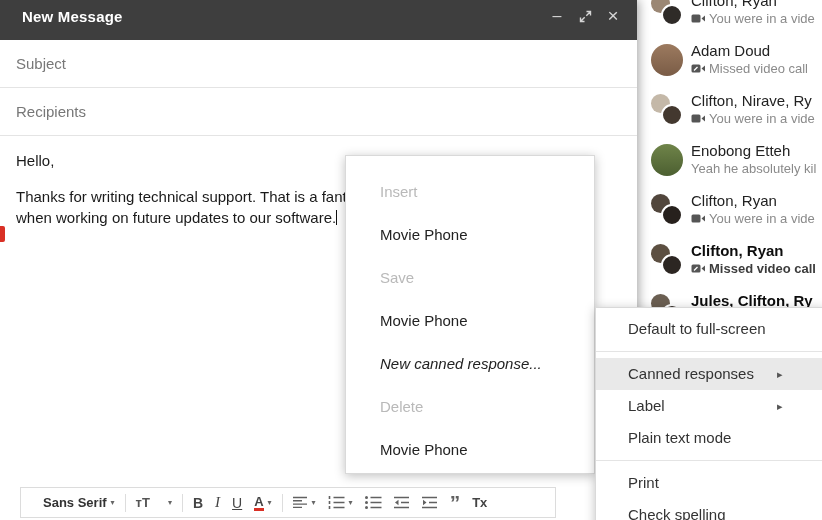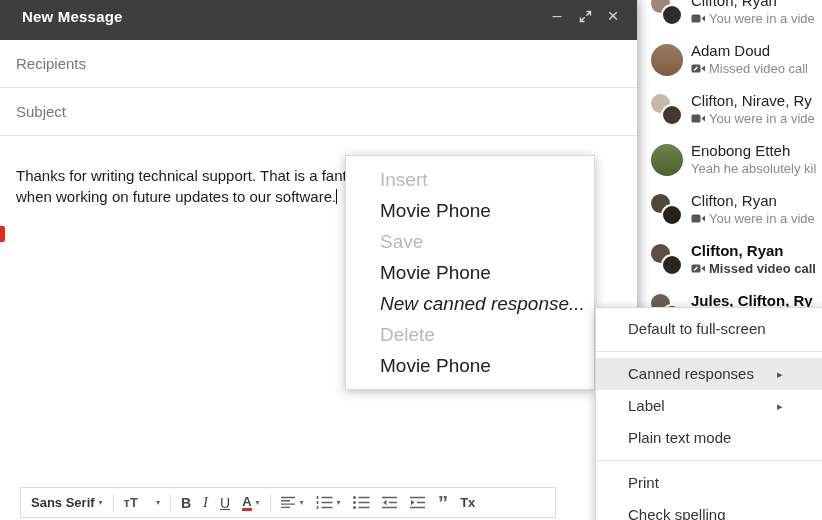--- a/index.html
+++ b/index.html
@@ -44,40 +44,40 @@
   .field { height:48px; line-height:47px; padding-left:16px; font-size:15px; color:#777;
            border-bottom:1px solid #e4e4e4; cursor:text; }
   .body { padding:14px 16px 0; font-size:15px; color:#1a1a1a; line-height:21px; cursor:text; }
   .body .para { margin-top:15px; white-space:nowrap; }
   .cursor { display:inline-block; width:1px; height:15px; background:#111; vertical-align:-2px; }
   .red-frag { position:absolute; left:0; top:226px; width:5px; height:16px; background:#d93025;
               border-radius:0 2px 2px 0; }
 
   
   .fmt { position:absolute; left:20px; top:487px; width:536px; height:31px; border:1px solid #dcdcdc;
-         background:#fff; display:flex; align-items:center; padding:0 4px; color:#555; }
+         background:#fff; display:flex; align-items:center; padding:0 16px; color:#555; }
   .fbtn { display:flex; align-items:center; padding:0 6px; height:100%; cursor:pointer;
           font-size:13px; color:#444; }
   .fbtn .glyph { pointer-events:none; }
   .caret { font-size:8px; margin-left:4px; color:#666; }
   .fdiv { width:1px; height:18px; background:#ddd; margin:0 4px; flex:none; }
   .f-name { font-weight:bold; color:#333; }
   .f-size { font-weight:bold; color:#555;gap:14px; }
   .f-bold { font-weight:bold; font-size:14px; }
   .f-italic { font-style:italic; font-family:"Liberation Serif","DejaVu Serif",serif; font-size:15px; }
   .f-under { text-decoration:underline; font-size:14px; }
   .f-color .letter { border-bottom:3px solid #d93025; line-height:13px; font-size:13px; font-weight:bold; }
   .f-quote { font-size:21px; line-height:10px; color:#616161; font-weight:bold; }
   .f-tx { font-weight:bold; font-size:13px; }
 
   
   .menu { position:absolute; background:#fff; border:1px solid #d9d9d9;
           box-shadow:0 2px 10px rgba(0,0,0,.25); z-index:10; }
   .menu1 { left:345px; top:155px; width:250px; padding:8px 0; }
-  .m1-item { height:31px; line-height:31px; padding-left:34px; font-size:19px; color:#222; cursor:pointer; }
+  .m1-item { height:31px; line-height:31px; padding-left:34px; font-size:15px; color:#222; cursor:pointer;margin-top:12px; }
   .m1-section { color:#b9b9b9; cursor:default; }
   .m1-italic { font-style:italic; }
 
   .menu2 { left:595px; top:307px; width:230px; padding:5px 0; }
   .m2-item { height:32px; line-height:32px; padding-left:32px; font-size:15px; color:#333;
              cursor:pointer; position:relative; }
   .m2-hl { background:#e9e9e9; }
   .m2-arrow { position:absolute; left:181px; top:0; font-size:11px; color:#555; }
   .m2-div { height:1px; background:#e4e4e4; margin:6px 0; }
 </style>
@@ -210,27 +210,28 @@
         <svg width="13" height="13" viewBox="0 0 13 13">
             <path d="M7.5 1.5h4v4M11.5 1.5 7.3 5.7M5.5 11.5h-4v-4M1.5 11.5 5.7 7.3" stroke="#d5d5d5" stroke-width="1.4" fill="none"></path>
           </svg>
       </span>
       <span class="win-btn close">
           <span>×</span>
         </span>
     </div>
 
     <div class="field">
+      <span>Subject</span>
+    </div>
+    <div class="field">
       <span>Recipients</span>
     </div>
-    <div class="field">
-      <span>Subject</span>
-    </div>
 
     <div class="body">
+      <div>Hello,</div>
       <div class="para"><span>Thanks for writing technical support. That is a fantastic idea. We will consider it</span><br><span>when working on future updates to our software.</span><span class="cursor"></span></div>
     </div>
 
     <div class="red-frag"></div>
 
     <div class="fmt">
       <span class="fbtn f-name">
         <span class="glyph">Sans Serif</span>
         <span class="caret">▾</span>
       </span>

